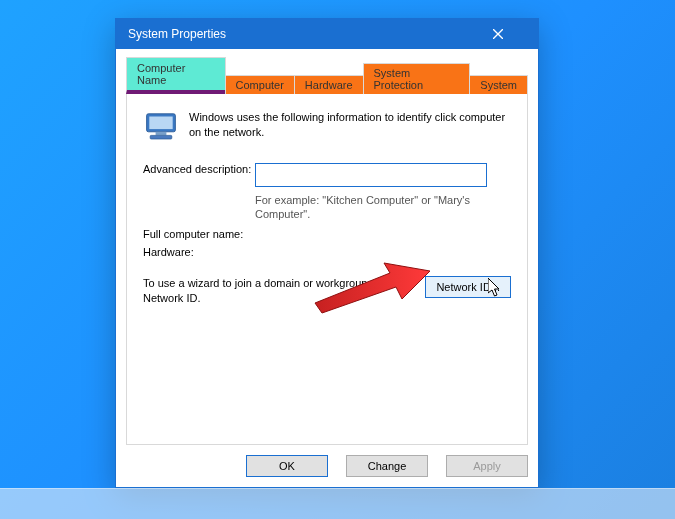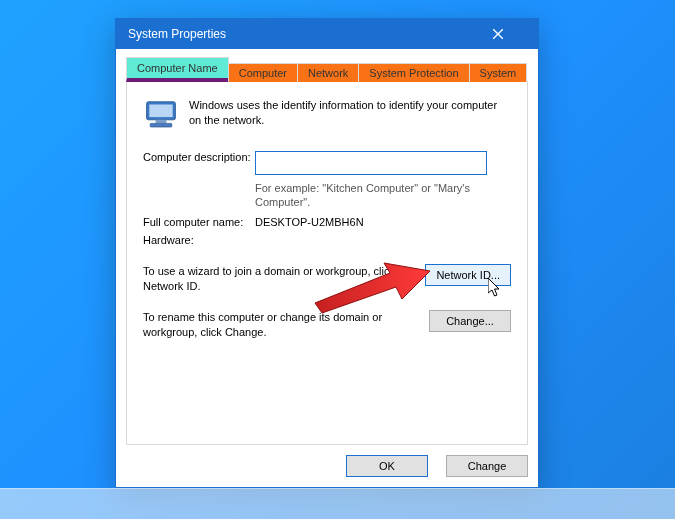--- a/index.html
+++ b/index.html
@@ -217,75 +217,71 @@
           <line x1="10" y1="0" x2="0" y2="10" stroke="#fff" stroke-width="1.3"></line>
         </svg>
       </div>
     </div>
 
     <div class="client">
 
       <div class="tabstrip">
         <div class="tab active">Computer Name</div>
         <div class="tab inactive">Computer</div>
-        <div class="tab inactive">Network</div>
+        <div class="tab inactive">Hardware</div>
         <div class="tab inactive">System Protection</div>
         <div class="tab inactive">System</div>
       </div>
 
       <div class="tabpanel">
 
         <div class="intro">
           <div class="icon">
             <svg viewBox="0 0 40 34">
               <rect x="4" y="2" width="32" height="20" rx="2" fill="#3a78c3" stroke="#2a5a96" stroke-width="1"></rect>
               <rect x="7" y="5" width="26" height="14" fill="#b9d7f4"></rect>
               <rect x="14" y="22" width="12" height="4" fill="#7aa0c9"></rect>
               <rect x="8" y="26" width="24" height="4" rx="1" fill="#4a7abf" stroke="#2a5a96" stroke-width="0.8"></rect>
             </svg>
           </div>
-          <div class="text">Windows uses the identify information to identify your computer on the network.</div>
+          <div class="text">Windows uses the following information to identify click computer on the network.</div>
         </div>
 
         <div class="row">
-          <div class="label">Computer description:</div>
+          <div class="label">Advanced description:</div>
           <div class="value">
             <input class="textfield" type="text" value="" style="">
           </div>
         </div>
 
         <div class="row">
           <div class="label"></div>
           <div class="value hint">For example: "Kitchen Computer" or "Mary's Computer".</div>
         </div>
 
         <div class="row" style="margin-top:1px;">
           <div class="label">Full computer name:</div>
-          <div class="value">DESKTOP-U2MBH6N</div>
         </div>
 
         <div class="row">
           <div class="label">Hardware:</div>
         </div>
 
         <div class="action-row">
           <div class="msg">To use a wizard to join a domain or workgroup, click Network ID.</div>
           <button class="highlight-btn">Network ID...</button>
         </div>
 
-        <div class="action-row" style="margin-top:16px;">
-          <div class="msg">To rename this computer or change its domain or workgroup, click Change.</div>
-          <button>Change...</button>
-        </div>
 
       </div>
 
       <div class="footer">
         <button class="defaultbtn">OK</button>
         <button>Change</button>
+        <button class="disabled">Apply</button>
       </div>
 
     </div>
   </div>
 
   <svg class="arrow" style="left:310px; top:255px; width:130px; height:60px;" viewBox="0 0 130 60">
     <defs>
       <linearGradient id="redgrad" x1="0" y1="0" x2="1" y2="0">
         <stop offset="0%" stop-color="#c62020"></stop>
         <stop offset="100%" stop-color="#ff3a3a"></stop>

